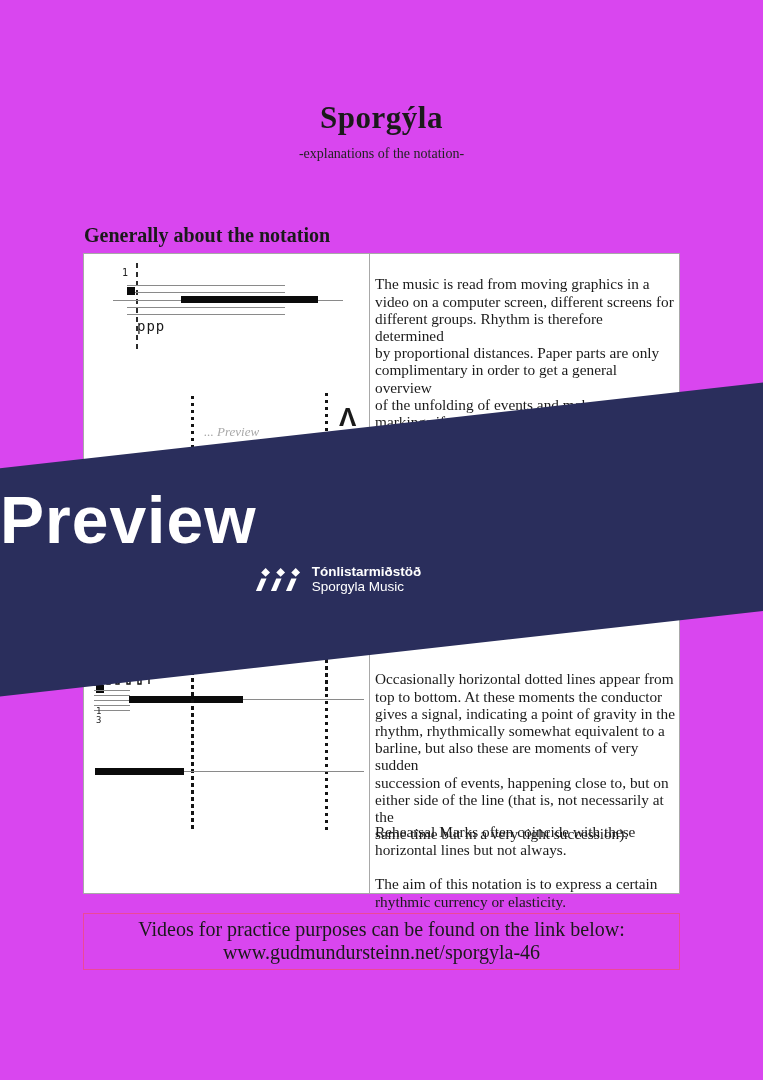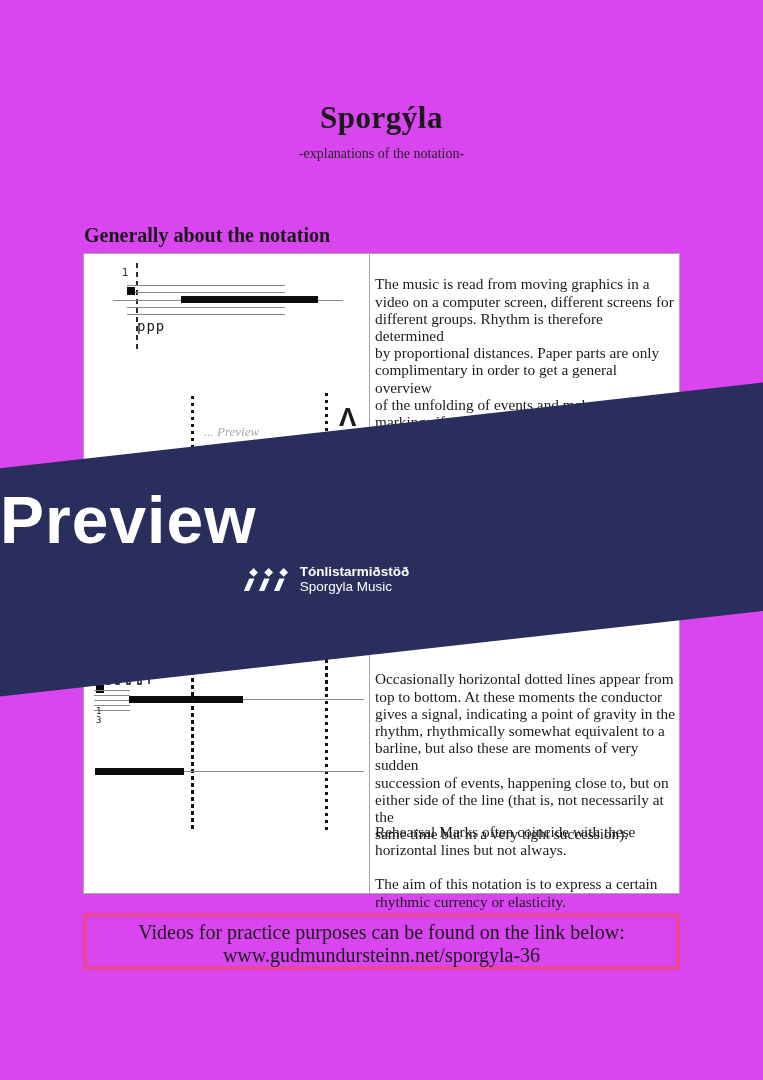--- a/index.html
+++ b/index.html
@@ -28,27 +28,27 @@
   .watermark{position:absolute;font-style:italic;font-size:13px;color:#a9a9a9;}
   .caret{position:absolute;font-family:"Liberation Sans",sans-serif;font-size:26px;font-weight:bold;line-height:22px;}
   .frac{position:absolute;font-family:"DejaVu Sans Mono",monospace;font-size:9px;line-height:9px;color:#222;text-align:center;}
   
   .banner-band{position:absolute;left:-218px;top:426px;width:1200px;height:227px;
                background:#2a2e5c;transform:rotate(-6.4deg);z-index:5;}
   .banner-content{position:absolute;left:0;top:0;width:763px;z-index:6;color:#ffffff;
                   font-family:"Liberation Sans",sans-serif;}
   .preview-label{position:absolute;left:0;top:487px;width:763px;
                  font-size:66px;line-height:66px;font-weight:600;letter-spacing:1px;}
-  .logo-row{position:absolute;left:0;top:564px;width:652px;display:flex;justify-content:center;
+  .logo-row{position:absolute;left:12px;top:564px;width:652px;display:flex;justify-content:center;
             align-items:center;gap:11px;}
   .logo-text{text-align:left;}
   .logo-title{font-size:13.5px;font-weight:bold;line-height:15px;}
   .logo-subtitle{font-size:13.5px;line-height:15px;}
   
-  .footer-box{position:absolute;left:83px;top:913px;width:597px;height:57px;border:4px solid #ec4899;
+  .footer-box{position:absolute;left:83px;top:913px;width:597px;height:57px;border:1px solid #ec4899;
               box-sizing:border-box;text-align:center;font-size:20px;line-height:22.5px;padding-top:4px;}
   .footer-box .url{cursor:pointer;}
 </style>
 </head>
 <body>
 
 <div class="page">
 
   <div class="title">Sporgýla</div>
   <div class="subtitle">-explanations of the notation-</div>
@@ -118,21 +118,21 @@
 either side of the line (that is, not necessarily at the
 same time but in a very tight succession).</p>
     <p class="para-abs" style="top:554px;">Rehearsal Marks often coincide with these
 horizontal lines but not always.</p>
     <p class="para-abs" style="top:606px;">The aim of this notation is to express a certain
 rhythmic currency or elasticity.</p>
   </div>
 
   <div class="footer-box">
     <div>Videos for practice purposes can be found on the link below:</div>
-    <div class="url">www.gudmundursteinn.net/sporgyla-36</div>
+    <div class="url">www.gudmundursteinn.net/sporgyla-46</div>
   </div>
 
   <div class="banner-band"></div>
   <div class="banner-content">
     <div class="preview-label">Preview</div>
     <div class="logo-row">
       <svg width="46" height="25" viewBox="0 0 52 28">
         <g fill="#ffffff">
           <polygon points="12,1 17,6 12,11 7,6"></polygon>
           <polygon points="1,27 7,13 13,13 7,27"></polygon>

